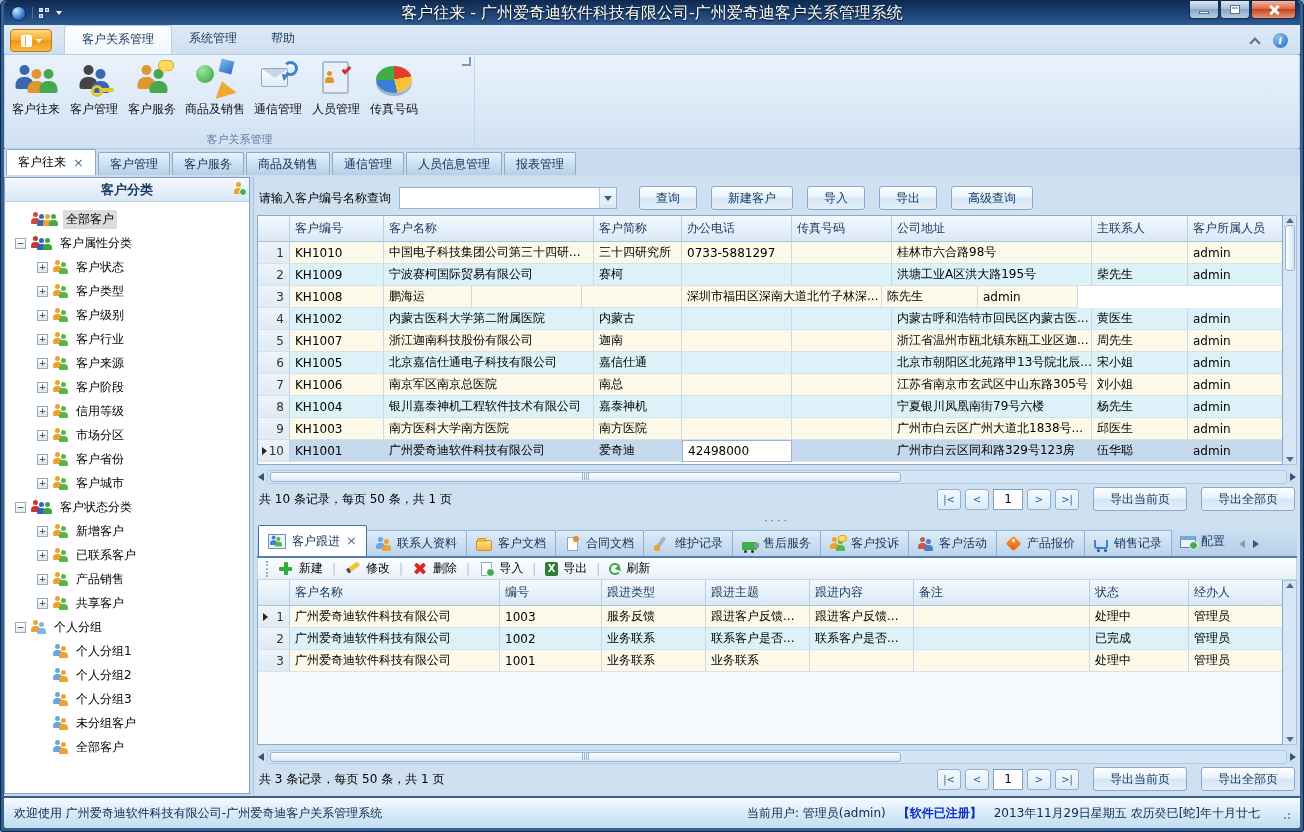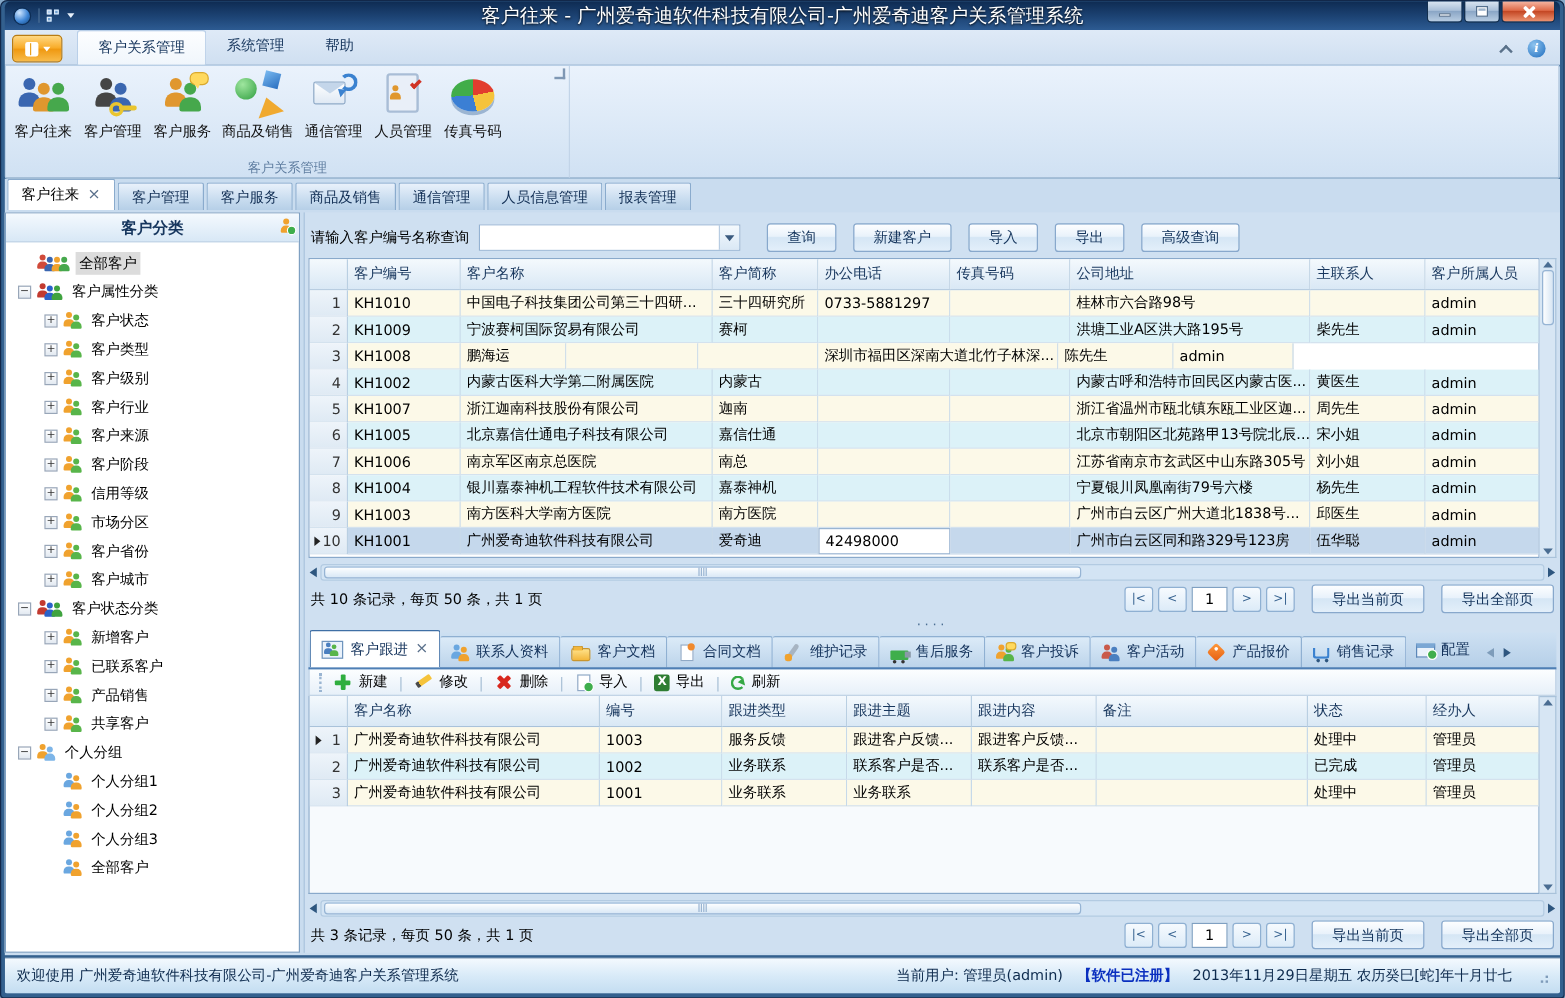--- a/index.html
+++ b/index.html
@@ -675,20 +675,34 @@
             <span class="ppl">
               <span class="prs" style="--c:#6aa7e0">
                 <i class="ph"></i>
                 <i class="pb"></i>
               </span>
               <span class="prs" style="--c:#f0a22e">
                 <i class="ph"></i>
                 <i class="pb"></i>
               </span>
             </span>
+            <span class="lbl">未分组客户</span>
+          </div>
+          <div class="tree-item" style="padding-left:28px">
+            <span class="expspace"></span>
+            <span class="ppl">
+              <span class="prs" style="--c:#6aa7e0">
+                <i class="ph"></i>
+                <i class="pb"></i>
+              </span>
+              <span class="prs" style="--c:#f0a22e">
+                <i class="ph"></i>
+                <i class="pb"></i>
+              </span>
+            </span>
             <span class="lbl">全部客户</span>
           </div>
         </div>
     </div>
 
     <div class="main">
 
       <div class="searchrow">
         <label>请输入客户编号名称查询</label>
         <span class="combo">

